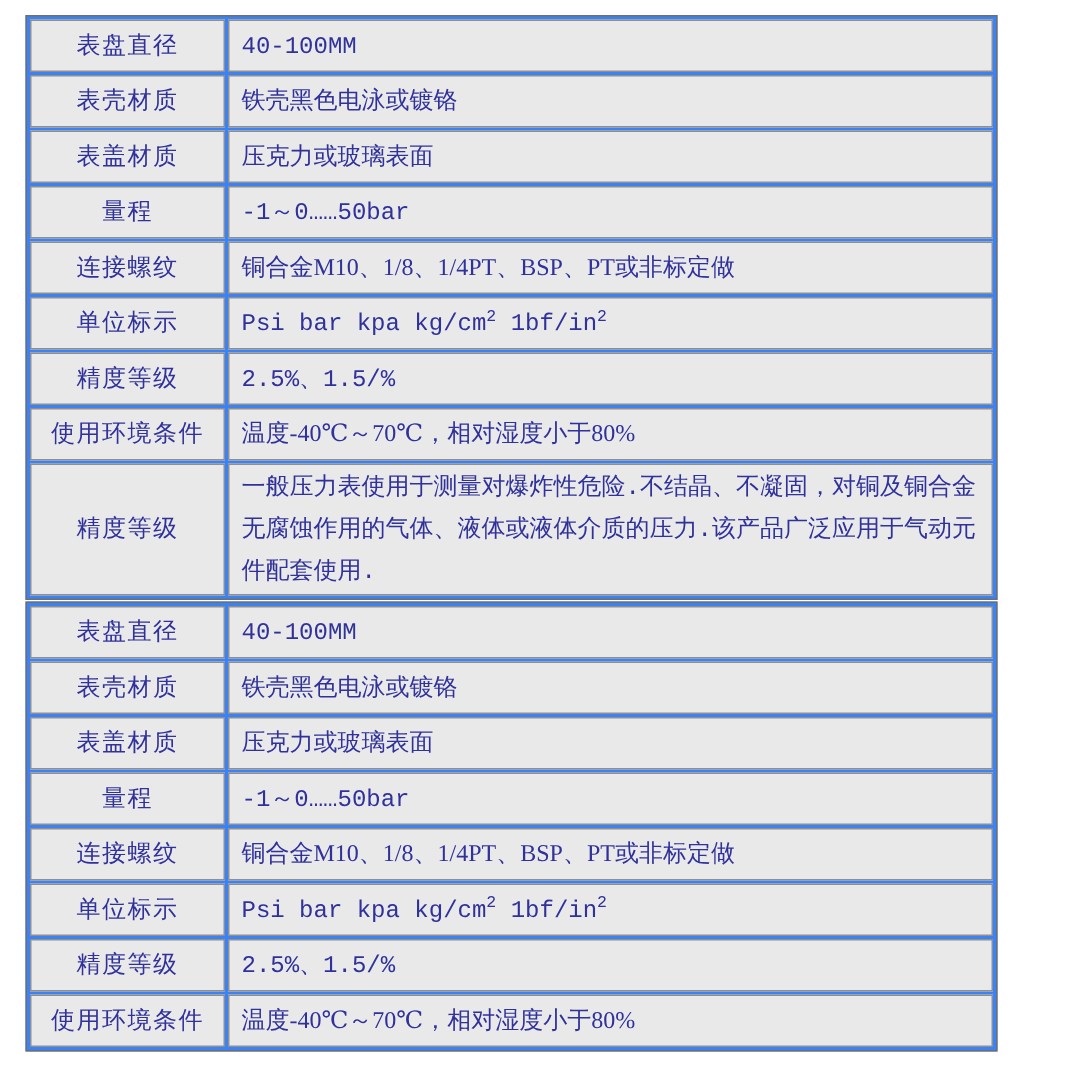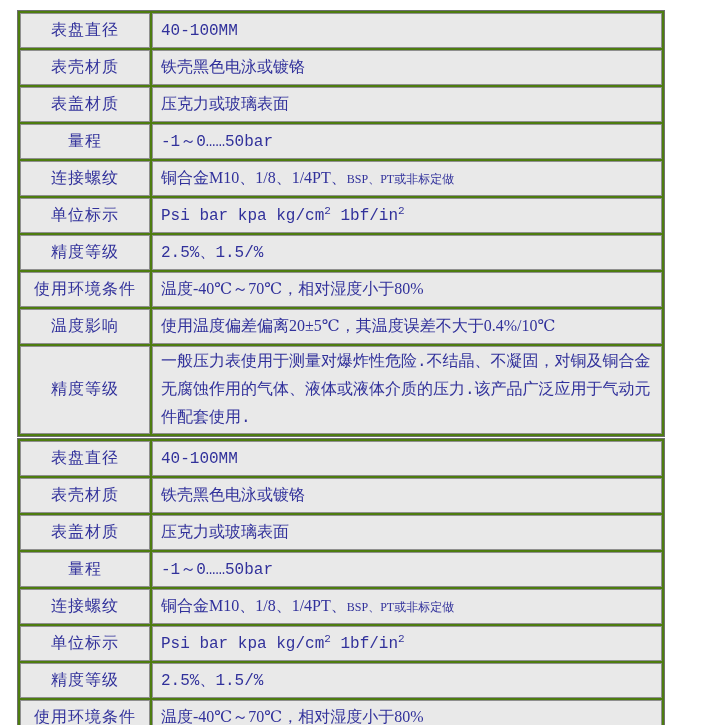--- a/index.html
+++ b/index.html
@@ -15,21 +15,21 @@
     left: 17px;
     top: 10px;
     width: 650px;
   }
   table.spec-table {
     width: 648px;
     table-layout: fixed;
     border-collapse: separate;
     border-spacing: 2px;
     border: 1px solid #6f6f6f;
-    background: #4d7c0f;
+    background: #3b82f6;
     margin: 0 0 1px 0;
   }
   col.c-label { width: 130px; }
   td {
     border: 1px solid #8f8f8f;
     background: #e9e9e9;
     color: #31319b;
     font-family: "Liberation Serif", "DejaVu Serif", serif;
     font-size: 16px;
     vertical-align: middle;
@@ -52,21 +52,21 @@
     height: 68px;
     white-space: normal;
     line-height: 28px;
     font-family: Liberation Mono, monospace;
   }
   .seg { color: #31319b; }
   .seg.mono {
     font-family: "Liberation Mono", "DejaVu Sans Mono", monospace;
     font-size: 16px;
   }
-  .seg.small { font-size: 12px; }
+  .seg.small { font-size: 16px; }
   sup.seg {
     font-size: 11px;
     vertical-align: super;
     line-height: 0;
     font-family: "Liberation Mono", "DejaVu Sans Mono", monospace;
   }
 </style>
 </head>
 <body>
 
@@ -103,24 +103,20 @@
         </tr>
         <tr>
           <td class="label-cell">精度等级</td>
           <td class="value-cell"><span class="seg mono">2.5%、1.5/%</span></td>
         </tr>
         <tr>
           <td class="label-cell">使用环境条件</td>
           <td class="value-cell"><span class="seg">温度-40℃～70℃，相对湿度小于80%</span></td>
         </tr>
         <tr>
-          <td class="label-cell">温度影响</td>
-          <td class="value-cell"><span class="seg">使用温度偏差偏离20±5℃，其温度误差不大于0.4%/10℃</span></td>
-        </tr>
-        <tr>
           <td class="label-cell tall">精度等级</td>
           <td class="value-cell tall"><span class="seg">一般压力表使用于测量对爆炸性危险.不结晶、不凝固，对铜及铜合金无腐蚀作用的气体、液体或液体介质的压力.该产品广泛应用于气动元件配套使用.</span></td>
         </tr>
       </tbody>
   </table>
   <table class="spec-table">
     <colgroup>
         <col class="c-label">
         <col class="c-value">
       </colgroup>

